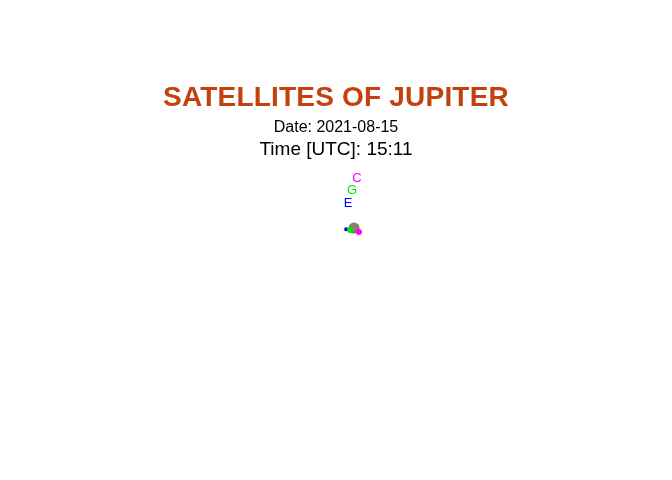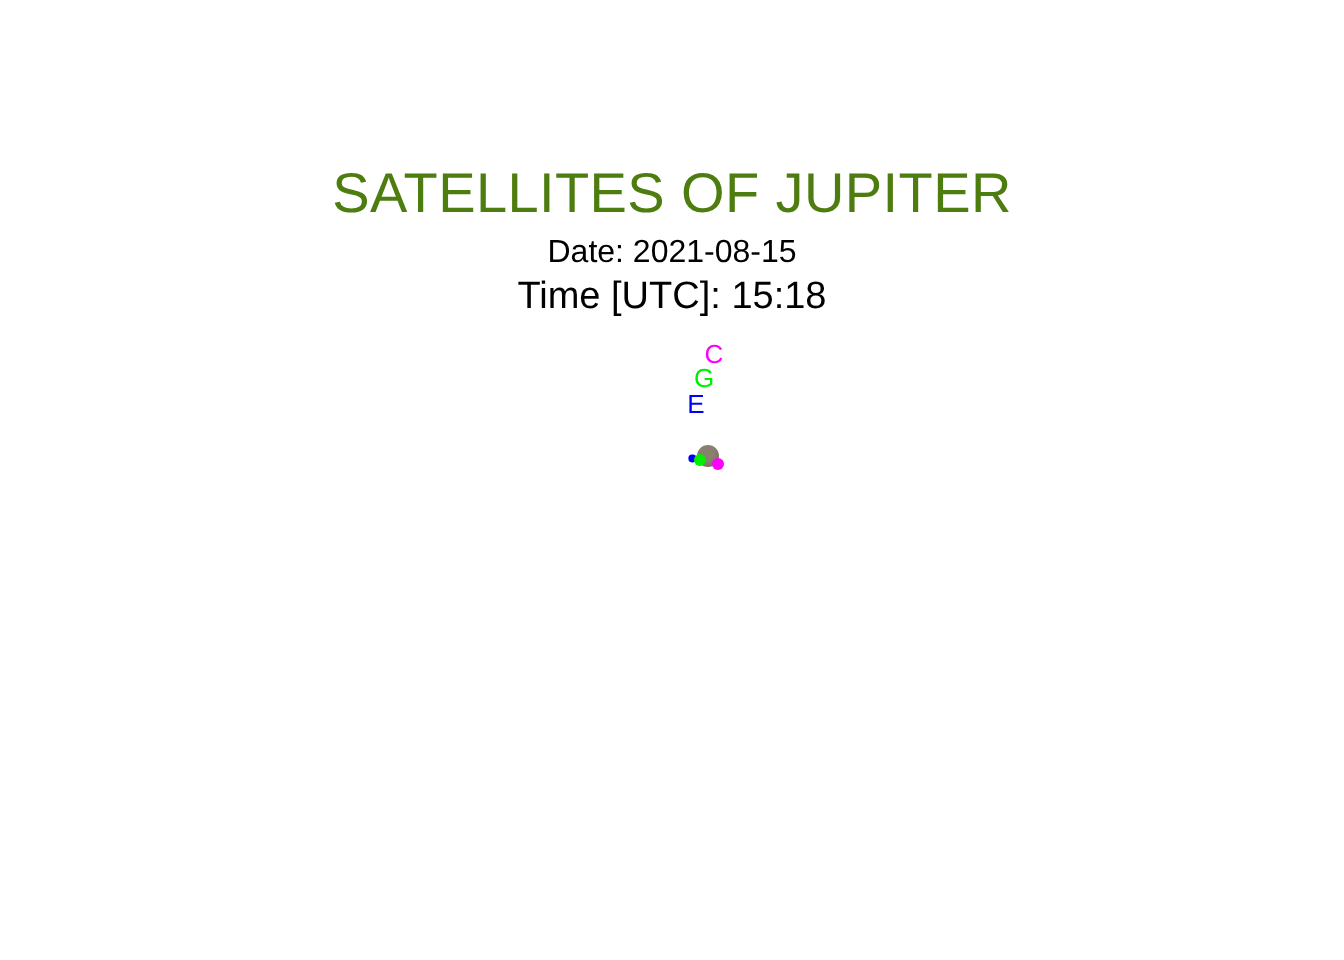--- a/index.html
+++ b/index.html
@@ -32,22 +32,22 @@
     text-align: center;
   }
   #chart-title {
     position: absolute;
     left: 0;
     top: 83px;
     width: 672px;
     font-size: 28px;
     line-height: 28px;
     letter-spacing: 0.2px;
-    color: #4d7c0f;
-    font-weight: normal;
+    color: #c2410c;
+    font-weight: bold;
     white-space: nowrap;
   }
   #date-line {
     position: absolute;
     left: 0;
     top: 117px;
     width: 672px;
     font-size: 16px;
     line-height: 19px;
     color: #000000;
@@ -98,21 +98,21 @@
   }
 </style>
 </head>
 <body>
 
 <div id="stage">
 
   <div id="header">
     <div id="chart-title">SATELLITES OF JUPITER</div>
     <div id="date-line">Date: 2021-08-15</div>
-    <div id="time-line">Time [UTC]: 15:18</div>
+    <div id="time-line">Time [UTC]: 15:11</div>
   </div>
 
   <div id="sky">
 
     <div class="planet" id="jupiter-disc" style="left: 354px; top: 228px; width: 11px; height: 11px; background: radial-gradient(circle at 38% 32%, rgb(138, 128, 112) 0%, rgb(138, 128, 112) 45%, rgb(107, 99, 87) 100%);"></div>
 
     <div class="moon" id="moon-io" style="left: 346px; top: 229px; width: 3.6px; height: 3.6px; background: rgb(0, 0, 255);"></div>
     <div class="moon" id="moon-ganymede" style="left: 350px; top: 230px; width: 6px; height: 6px; background: rgb(0, 238, 0);"></div>
     <div class="moon" id="moon-callisto" style="left: 359px; top: 232px; width: 6px; height: 6px; background: rgb(255, 0, 255);"></div>
 

